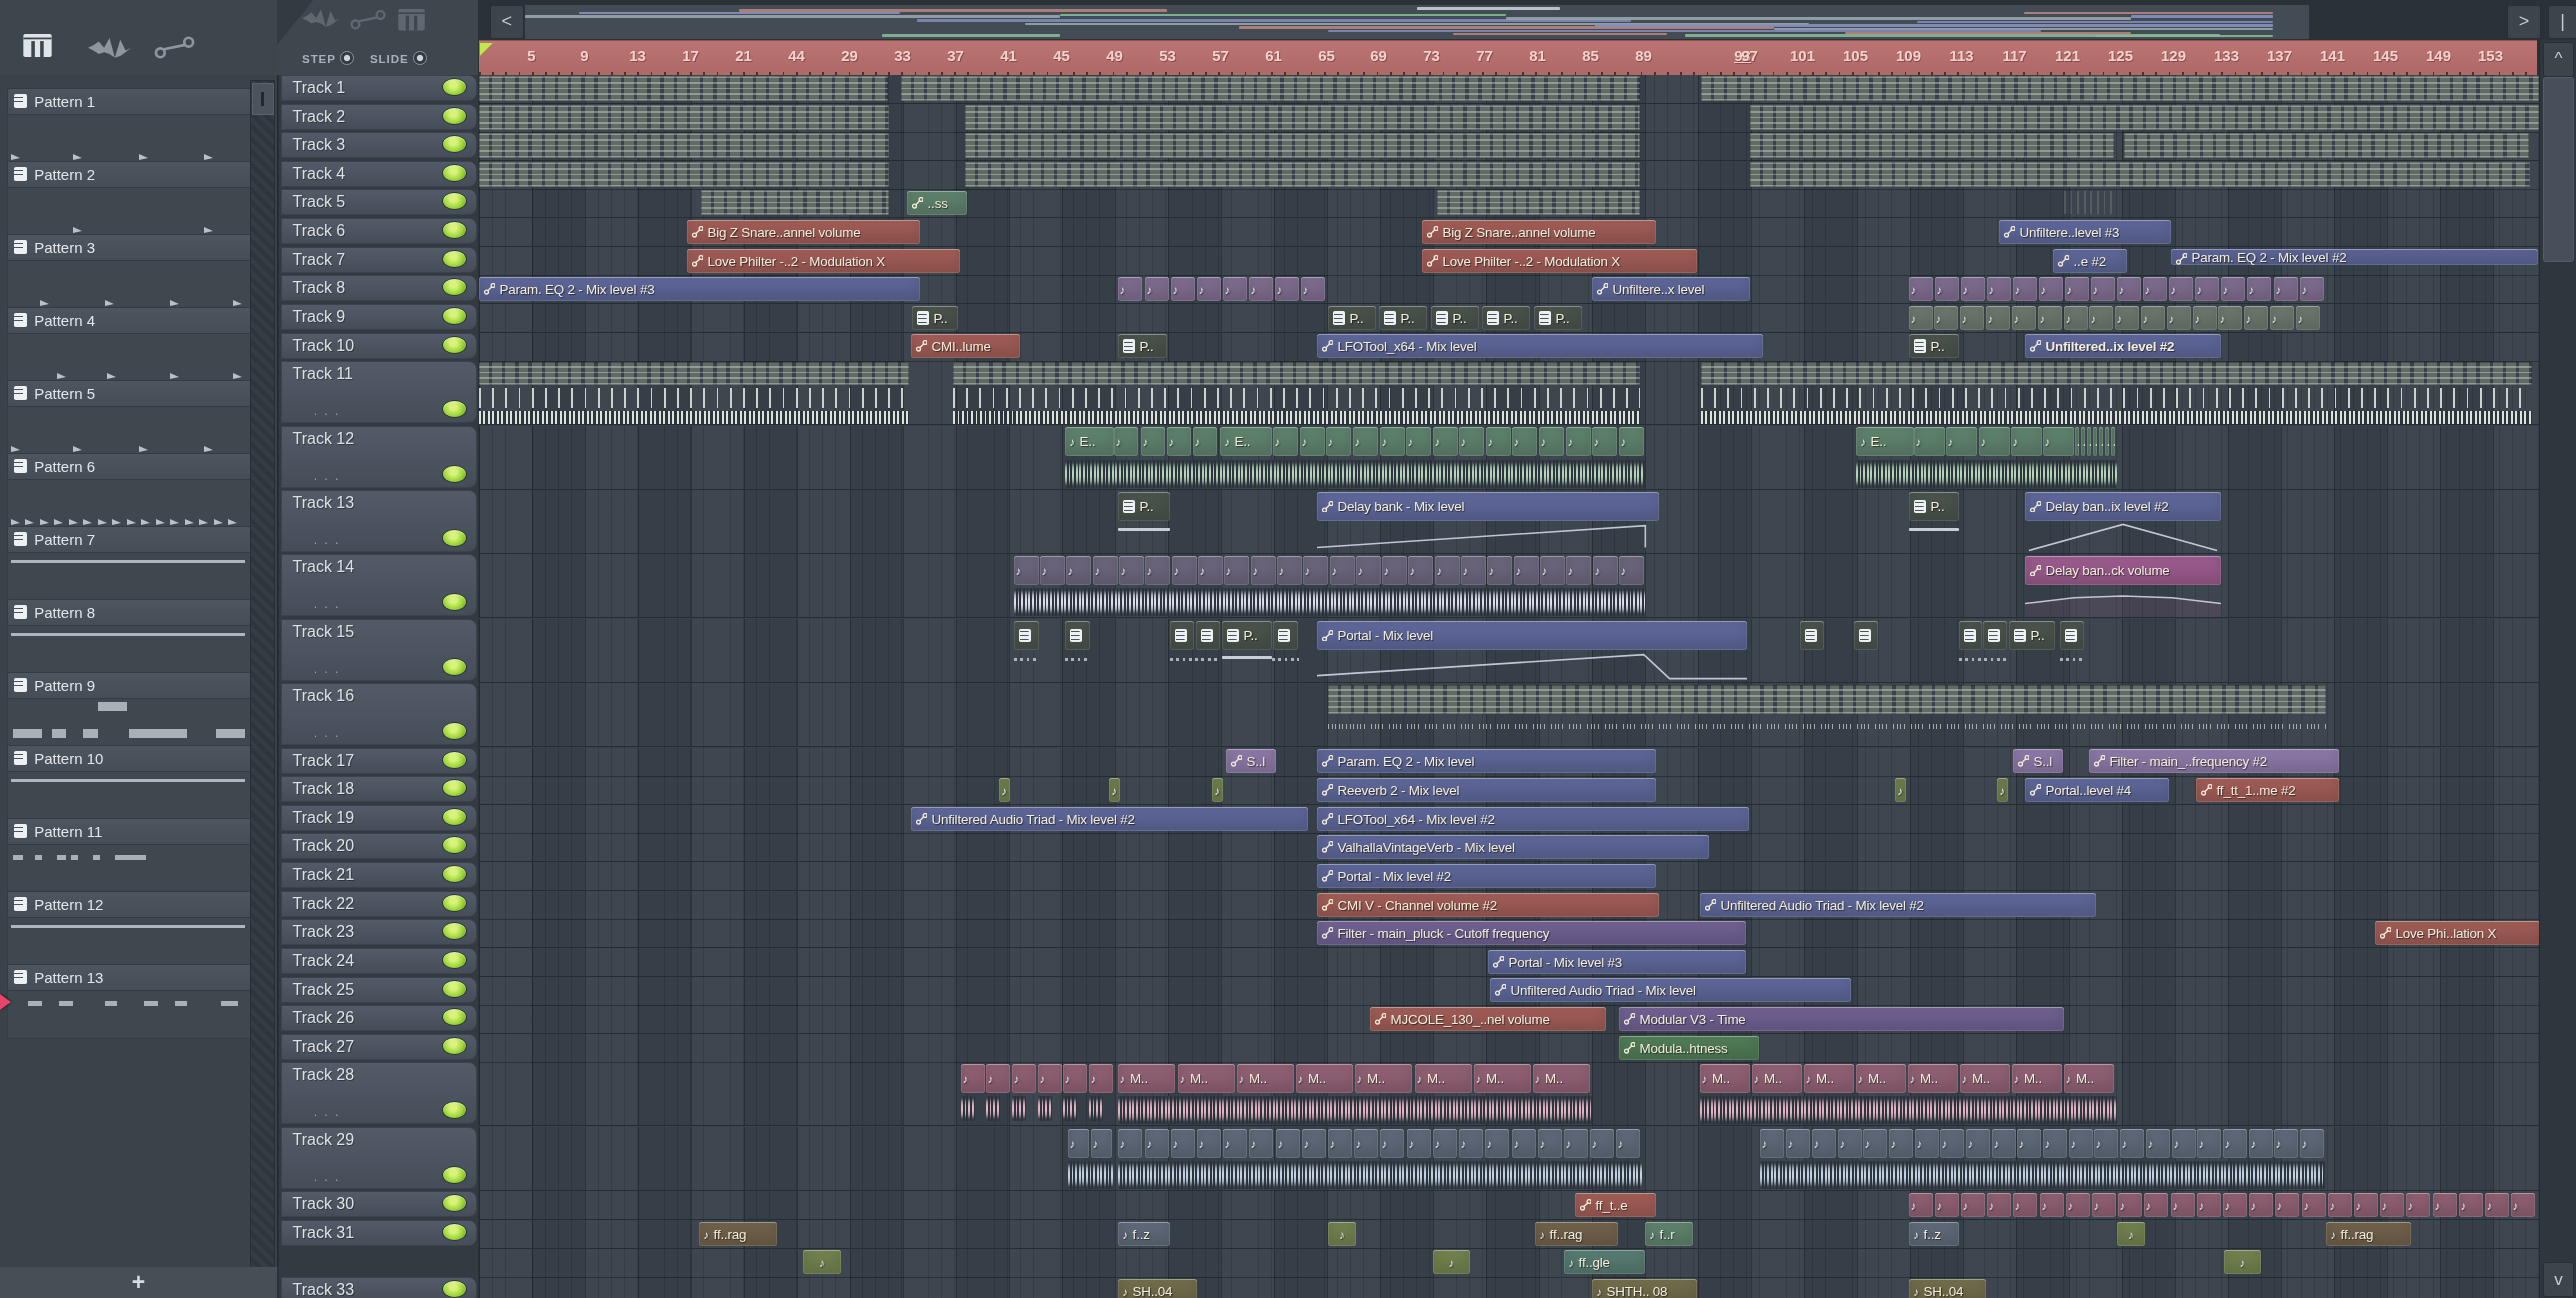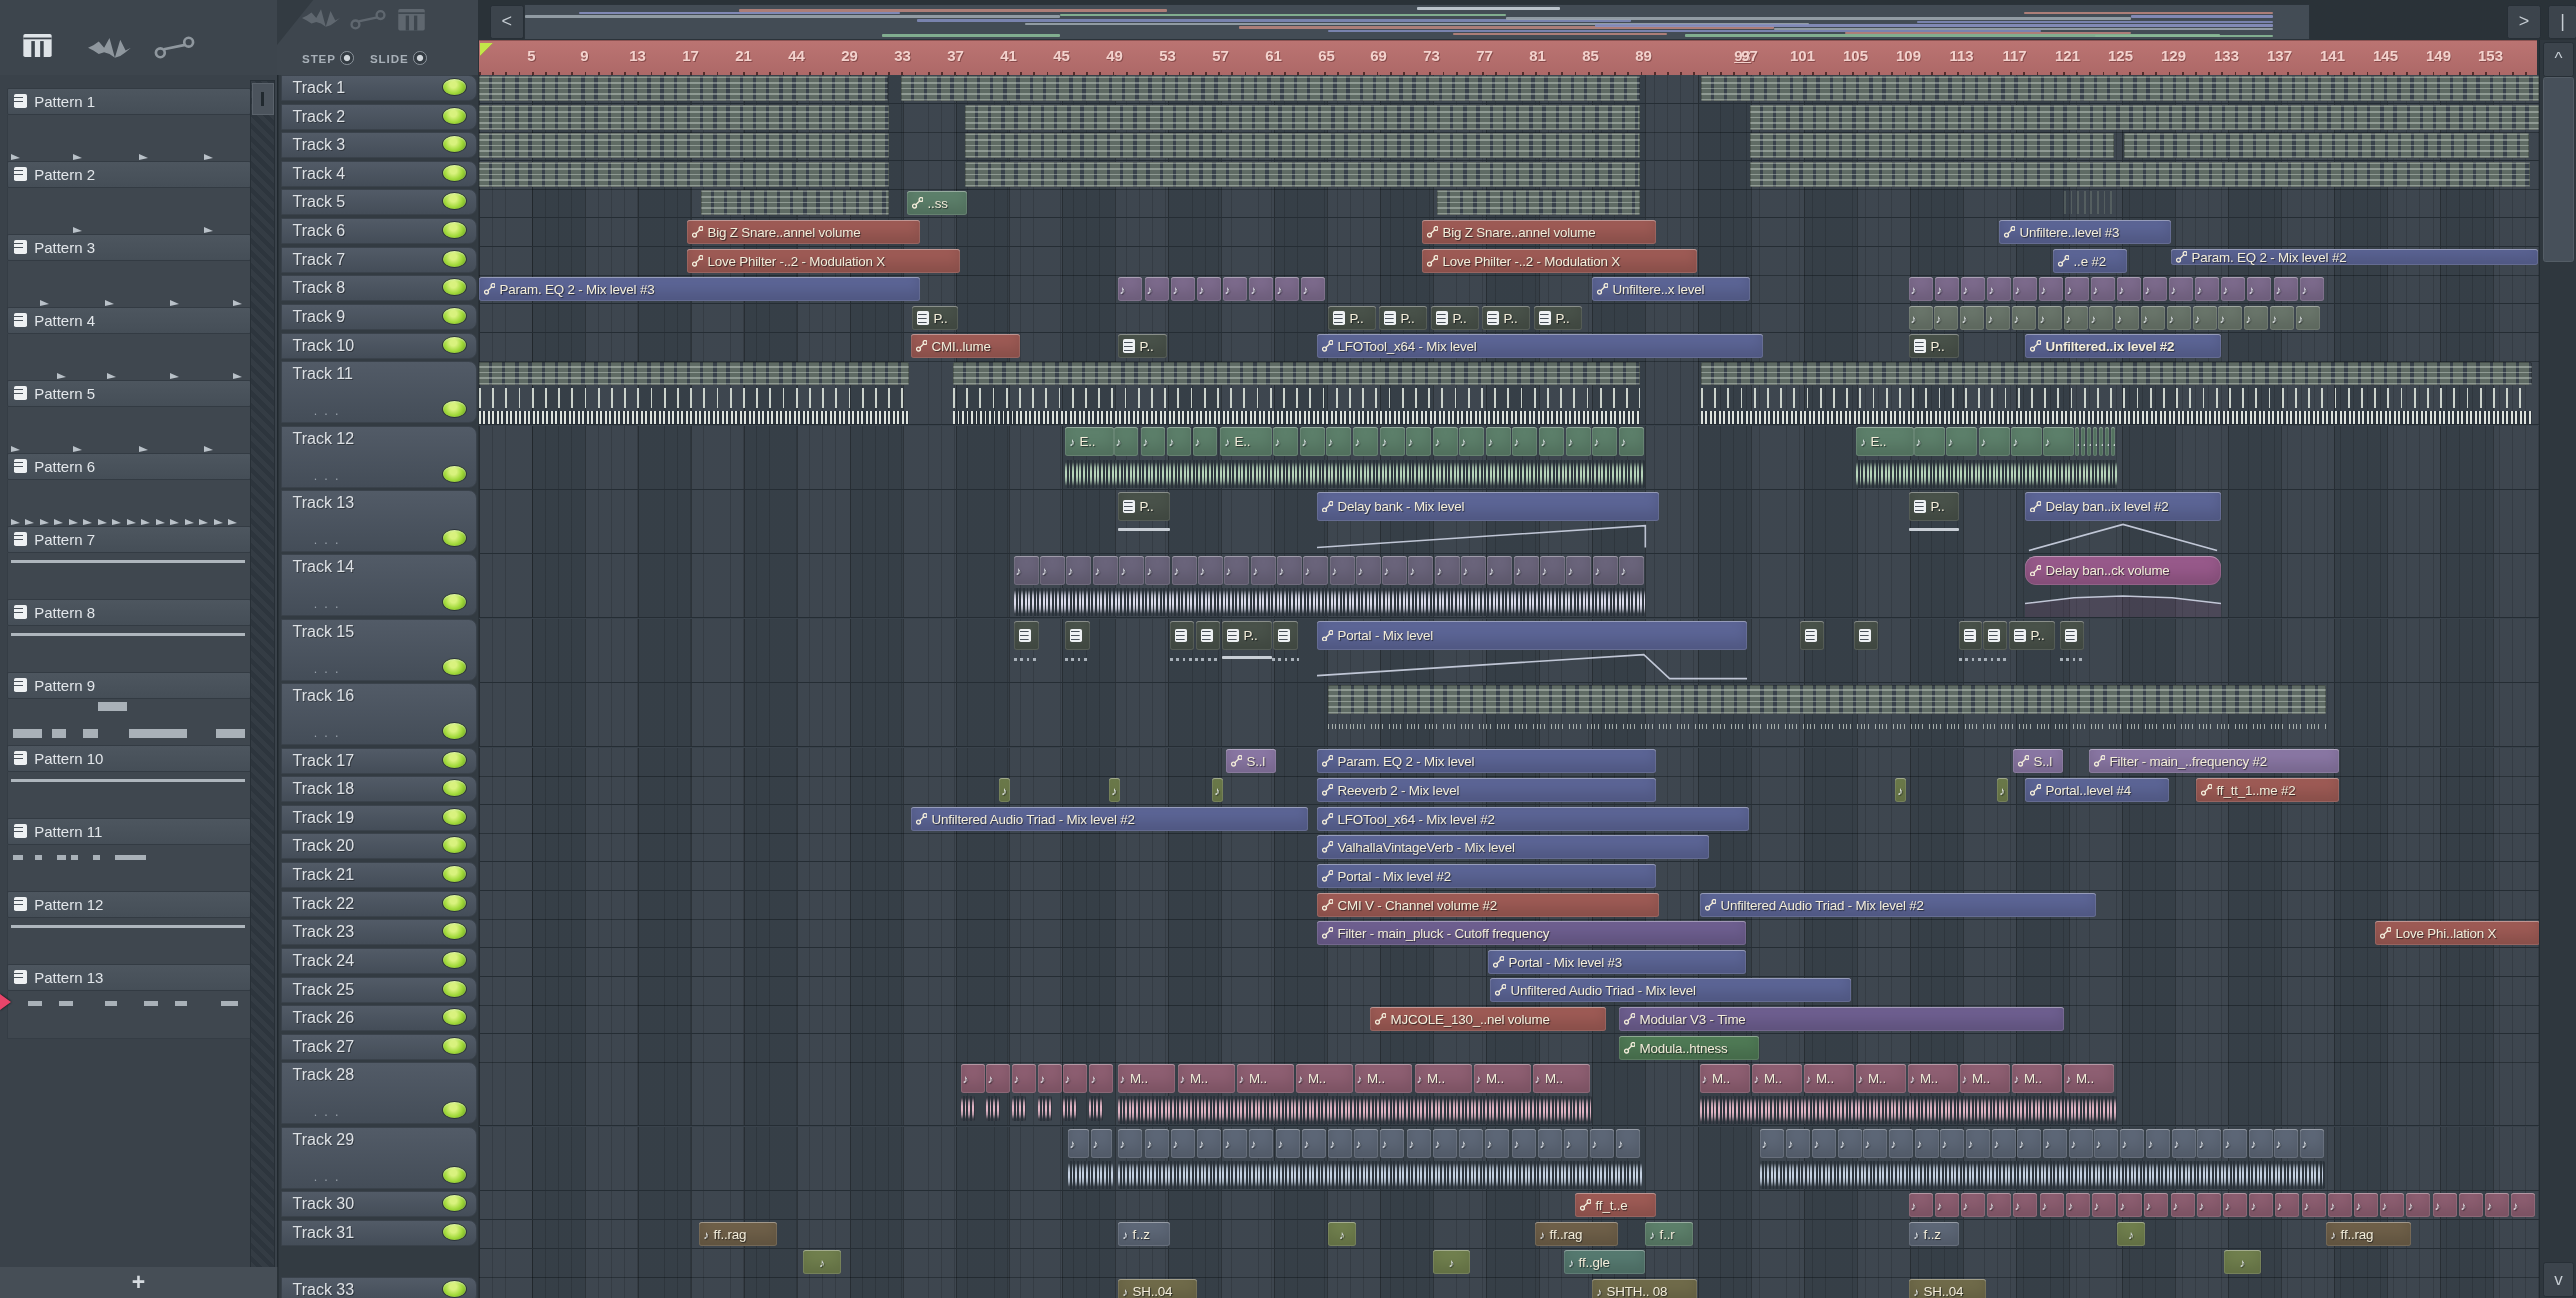--- a/index.html
+++ b/index.html
@@ -649,21 +649,21 @@
           <div style="display: inline;">Love Philter -..2 - Modulation X</div>
         </div>
         <div class="clip" style="background: rgb(92, 101, 150); left: 1574px; width: 74px; top: 174px; height: 24px;">
           <svg viewBox="0 0 12 12" width="11.6" height="11.6">
             <circle cx="2.6" cy="9.4" r="2" fill="none" stroke="#f2ecda" stroke-width="1.4"></circle>
             <circle cx="9.4" cy="2.6" r="2" fill="none" stroke="#f2ecda" stroke-width="1.4"></circle>
             <line x1="4.2" y1="7.8" x2="7.8" y2="4.2" stroke="#f2ecda" stroke-width="1.4"></line>
           </svg>
           <div style="display: inline;">..e #2</div>
         </div>
-        <div class="clip" style="background: rgb(92, 101, 150); left: 1692px; width: 367px; top: 174px; height: 16px;">
+        <div class="clip" style="background: rgb(92, 101, 150); left: 1692px; width: 367px; top: 174px; height: 16px; align-items: flex-end;">
           <svg viewBox="0 0 12 12" width="11.6" height="11.6">
             <circle cx="2.6" cy="9.4" r="2" fill="none" stroke="#f2ecda" stroke-width="1.4"></circle>
             <circle cx="9.4" cy="2.6" r="2" fill="none" stroke="#f2ecda" stroke-width="1.4"></circle>
             <line x1="4.2" y1="7.8" x2="7.8" y2="4.2" stroke="#f2ecda" stroke-width="1.4"></line>
           </svg>
           <div style="display: inline;">Param. EQ 2 - Mix level #2</div>
         </div>
         <div class="clip" style="background: rgb(92, 101, 150); left: 0px; width: 441px; top: 202px; height: 24px;">
           <svg viewBox="0 0 12 12" width="11.6" height="11.6">
             <circle cx="2.6" cy="9.4" r="2" fill="none" stroke="#f2ecda" stroke-width="1.4"></circle>
@@ -1071,21 +1071,21 @@
         <div class="clip" style="background: rgb(107, 101, 124); left: 1087px; width: 24.5px; top: 481px; height: 29px; padding: 0px 1.8px;">
           <div class="noteg">♪</div>
         </div>
         <div class="clip" style="background: rgb(107, 101, 124); left: 1114px; width: 24.5px; top: 481px; height: 29px; padding: 0px 1.8px;">
           <div class="noteg">♪</div>
         </div>
         <div class="clip" style="background: rgb(107, 101, 124); left: 1140px; width: 24.5px; top: 481px; height: 29px; padding: 0px 1.8px;">
           <div class="noteg">♪</div>
         </div>
         <div class="wave" style="--wc: #dcdcec; left: 535px; width: 631px; top: 513px; height: 28px;"></div>
-        <div class="clip" style="background: rgb(151, 89, 138); left: 1546px; width: 196px; top: 481px; height: 29px; border-radius: 11px;">
+        <div class="clip" style="background: rgb(151, 89, 138); left: 1546px; width: 196px; top: 481px; height: 29px;">
           <svg viewBox="0 0 12 12" width="11.6" height="11.6">
             <circle cx="2.6" cy="9.4" r="2" fill="none" stroke="#f2ecda" stroke-width="1.4"></circle>
             <circle cx="9.4" cy="2.6" r="2" fill="none" stroke="#f2ecda" stroke-width="1.4"></circle>
             <line x1="4.2" y1="7.8" x2="7.8" y2="4.2" stroke="#f2ecda" stroke-width="1.4"></line>
           </svg>
           <div style="display: inline;">Delay ban..ck volume</div>
         </div>
         <div class="ramp" style="left: 1546px; width: 196px; top: 512px; height: 30px;">
           <svg viewBox="0 0 100 100" preserveAspectRatio="none" width="100%" height="100%">
             <polygon points="0,55 25,36 50,30 75,36 100,55 100,100 0,100" fill="rgba(151,89,138,.16)"></polygon>

